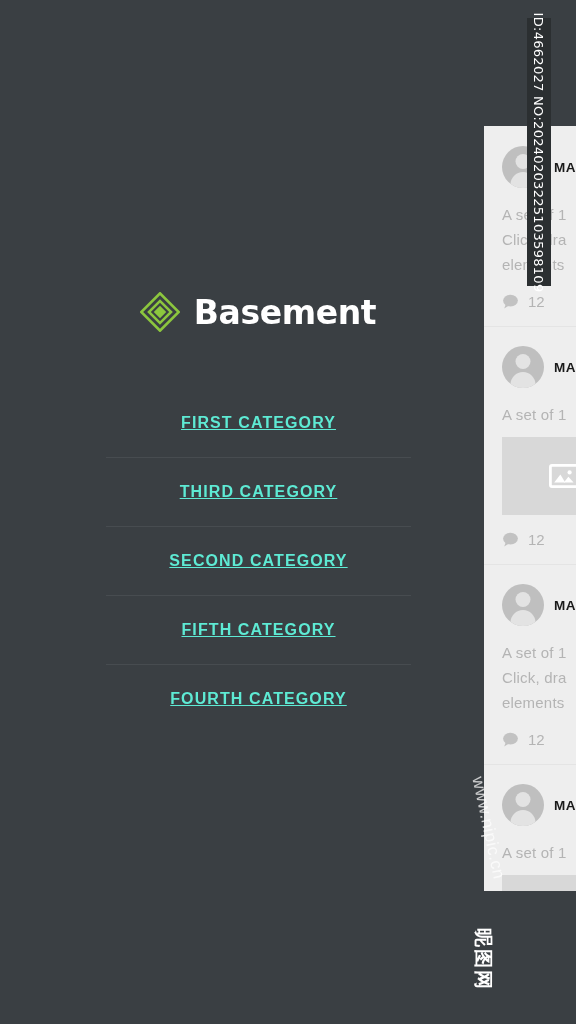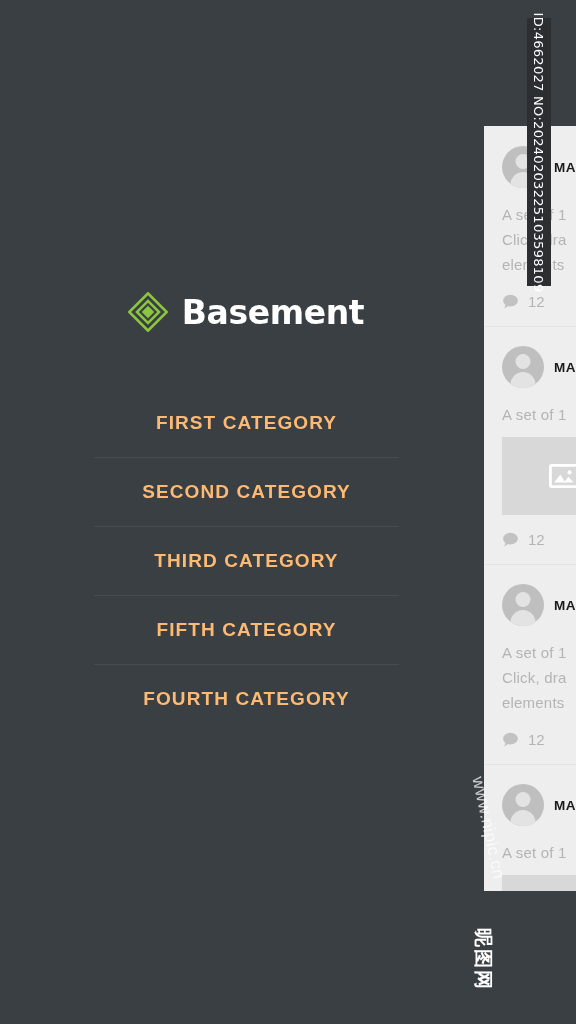--- a/index.html
+++ b/index.html
@@ -6,40 +6,40 @@
   html, body {
     width:576px; height:1024px;
     background:#3a3f43;
     font-family:"Liberation Sans", sans-serif;
     overflow:hidden;
   }
   #stage { position:relative; width:576px; height:1024px; background:#3a3f43; overflow:hidden; }
 
   
   .nav-panel {
-    position:absolute; left:4px; top:0; width:484px; height:1024px;
+    position:absolute; left:16px; top:0; width:484px; height:1024px;
     background:#3a3f43;
   }
   .brand {
     position:absolute; left:0; top:292px; width:484px;
     display:flex; align-items:center; justify-content:center; gap:14px;
   }
   .brand-mark { width:40px; height:40px; display:block; }
   .brand-name {
     color:#ffffff; font-size:33px; font-weight:700; letter-spacing:-0.4px;
     line-height:1; font-family:"DejaVu Sans", sans-serif;
   }
 
   .menu { position:absolute; left:90px; top:388px; width:305px; }
   .menu-item {
     position:relative; height:69px;
     display:flex; align-items:center; justify-content:center;
-    color:#fdba74; font-size:19px; font-weight:700;
+    color:#5eead4; font-size:16px; font-weight:700;
     letter-spacing:1.1px; text-transform:uppercase;
-    cursor:pointer; user-select:none;
+    cursor:pointer; user-select:none;text-decoration:underline;
   }
   .menu-item + .menu-item::before {
     content:""; position:absolute; left:0; right:0; top:0;
     height:1px; background:#474c50;
   }
 
   
   .feed-panel {
     position:absolute; left:484px; top:126px; width:160px; height:765px;
     background:#eeeeee; overflow:hidden;
@@ -127,22 +127,22 @@
           <rect x="6.8" y="6.8" width="26.4" height="26.4" transform="rotate(45 20 20)"></rect>
           <rect x="12.2" y="12.2" width="15.6" height="15.6" transform="rotate(45 20 20)"></rect>
         </g>
         <rect x="15.6" y="15.6" width="8.8" height="8.8" transform="rotate(45 20 20)" fill="#8cc63e"></rect>
       </svg>
       <div class="brand-name">Basement</div>
     </div>
 
     <nav class="menu">
       <div class="menu-item">First Category</div>
+      <div class="menu-item">Third Category</div>
       <div class="menu-item">Second Category</div>
-      <div class="menu-item">Third Category</div>
       <div class="menu-item">Fifth Category</div>
       <div class="menu-item">Fourth Category</div>
     </nav>
   </div>
 
   <div class="feed-panel">
 
     <article class="card">
       <div class="card-head">
         <div class="avatar"></div>

